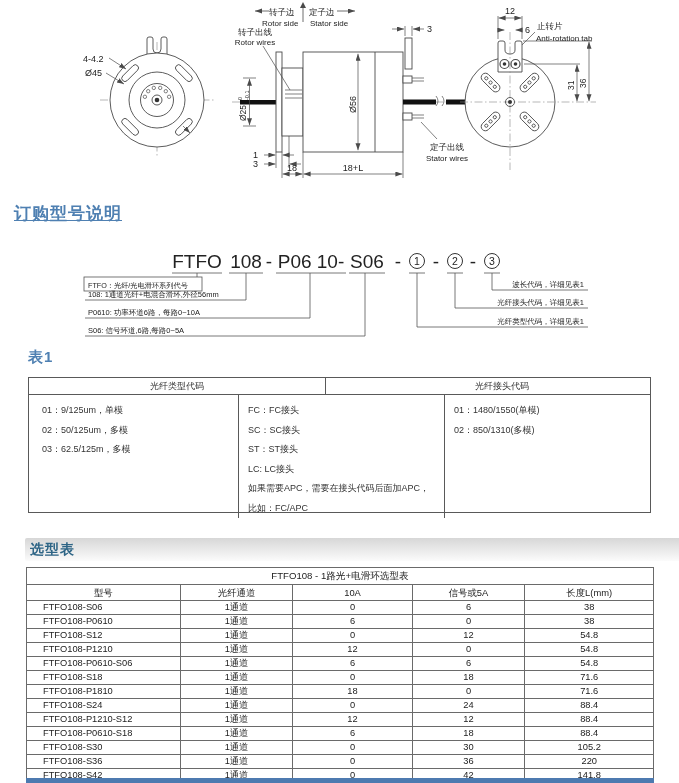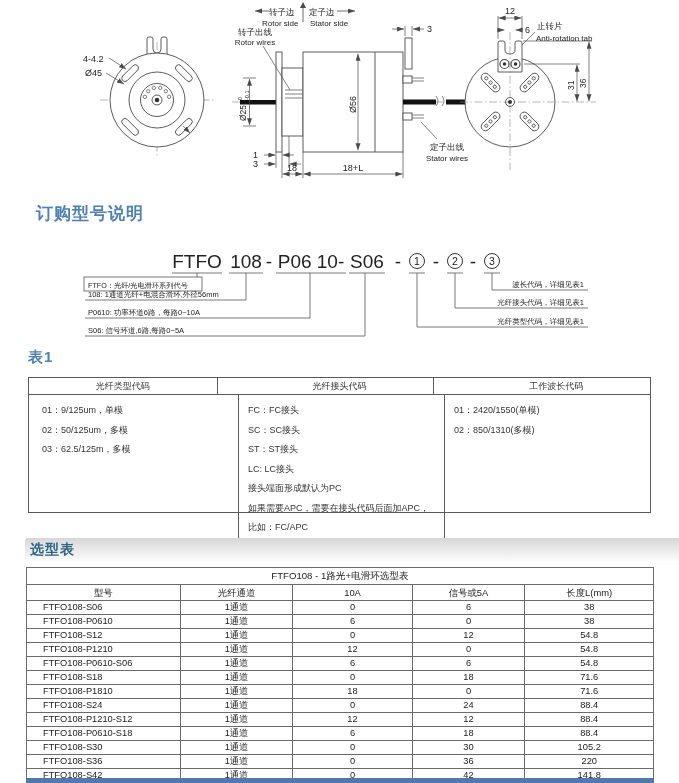--- a/index.html
+++ b/index.html
@@ -1,20 +1,20 @@
 <!DOCTYPE html>
 <html><head>
 <meta charset="utf-8">
 <style>
   html,body{margin:0;padding:0;background:#e9e9e9;}
   #page{position:relative;width:679px;height:783px;background:#fff;margin:0 auto;
         font-family:"Liberation Sans","DejaVu Sans",sans-serif;overflow:hidden;color:#222;}
   .abs{position:absolute;}
   .heading-blue{color:#4f80b2;font-weight:bold;letter-spacing:1px;}
-  .h-ordering{left:36px;top:202px;font-size:17px;}
+  .h-ordering{left:14px;top:202px;font-size:17px;text-decoration:underline;}
   .h-table1{left:28px;top:348px;font-size:15px;}
   .sel-bar{left:25px;top:538px;width:665px;height:23px;
            background:linear-gradient(#d7d7d7,#fbfbfb);border-radius:2px;}
   .sel-bar span{display:inline-block;padding:3px 0 0 5px;font-size:14px;font-weight:bold;
                 color:#2e6586;letter-spacing:1px;}
   
   .tbl1{left:28px;top:377px;width:623px;height:136px;border:1px solid #595959;
         display:flex;flex-direction:column;box-sizing:border-box;}
   .tbl1-head{display:flex;height:16px;border-bottom:1px solid #595959;}
   .tbl1-head>div{flex:1;text-align:center;font-size:9px;line-height:16px;color:#333;}
@@ -289,39 +289,37 @@
     <text x="584" y="67" font-size="7.5" text-anchor="end">光纤接头代码，详细见表1</text>
     <text x="584" y="86" font-size="7.5" text-anchor="end">光纤类型代码，详细见表1</text>
   </svg>
 
   <div class="abs heading-blue h-table1">表1</div>
 
   <div class="abs tbl1">
     <div class="tbl1-head">
       <div>光纤类型代码</div>
       <div>光纤接头代码</div>
-      <div>工作波长代码</div>
     </div>
     <div class="tbl1-body">
       <div>
           <div class="cell-line">01：9/125um，单模</div>
           <div class="cell-line">02：50/125um，多模</div>
           <div class="cell-line">03：62.5/125m，多模</div>
         </div>
       <div>
           <div class="cell-line">FC：FC接头</div>
           <div class="cell-line">SC：SC接头</div>
           <div class="cell-line">ST：ST接头</div>
           <div class="cell-line">LC:  LC接头</div>
-          <div class="cell-line">接头端面形成默认为PC</div>
           <div class="cell-line">如果需要APC，需要在接头代码后面加APC，</div>
           <div class="cell-line">比如：FC/APC</div>
         </div>
       <div>
-          <div class="cell-line">01：2420/1550(单模)</div>
+          <div class="cell-line">01：1480/1550(单模)</div>
           <div class="cell-line">02：850/1310(多模)</div>
         </div>
     </div>
   </div>
 
   <div class="abs sel-bar">
     <span>选型表</span>
   </div>
 
   <div class="abs sel-wrap">

